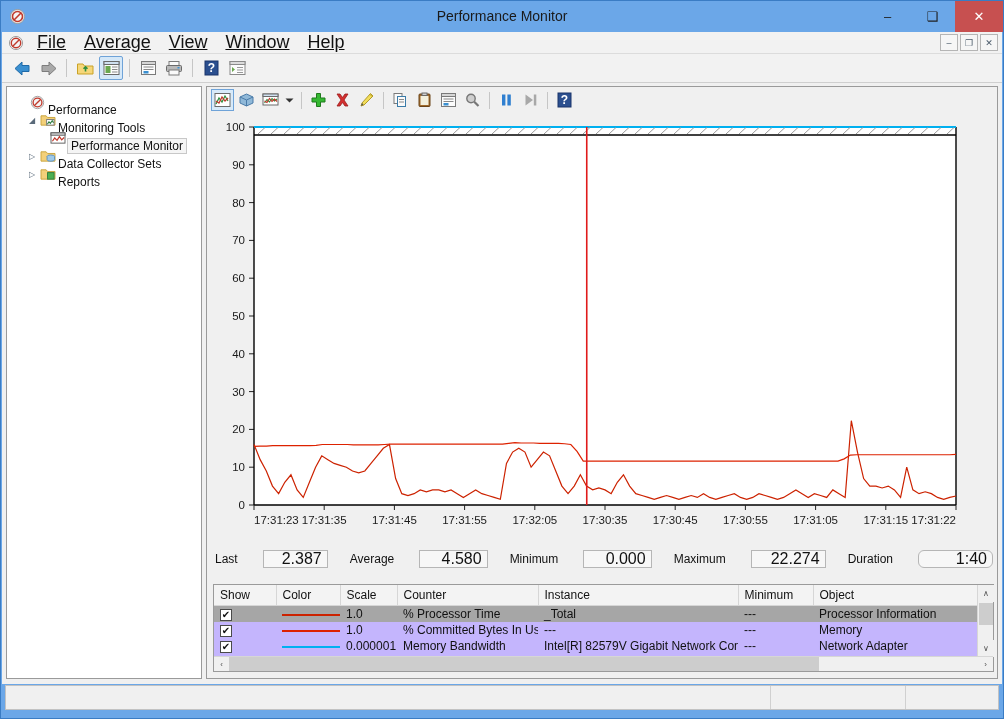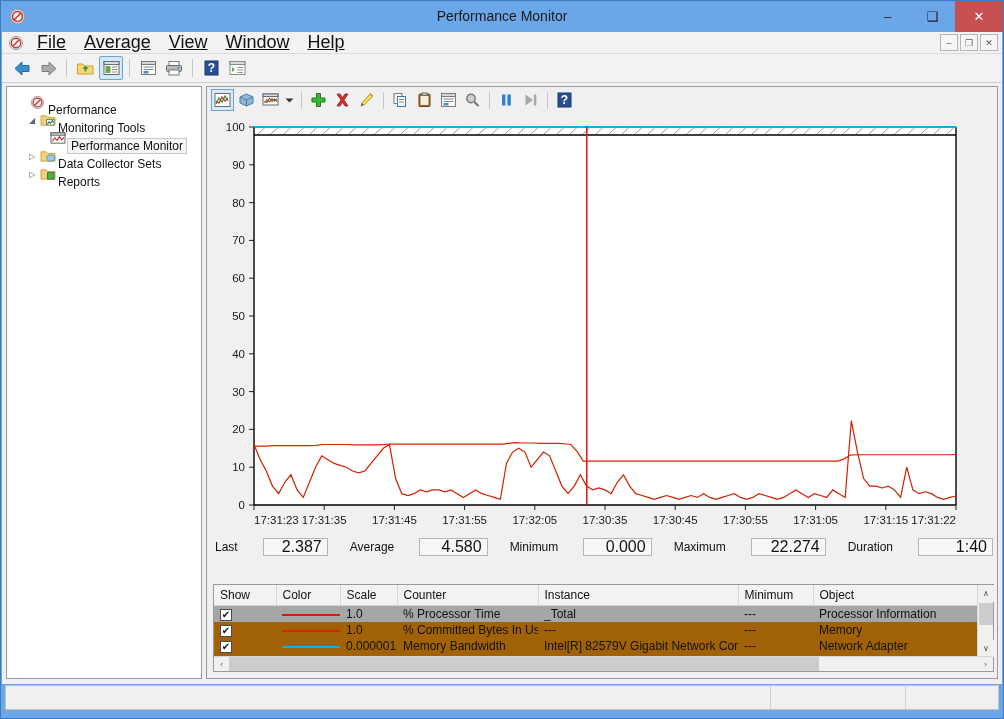--- a/index.html
+++ b/index.html
@@ -98,33 +98,33 @@
     width: 23px; height: 22px; display: flex; align-items: center; justify-content: center;
     border: 1px solid transparent;
   }
   .gbtn.sel { border: 1px solid #6fa3d8; background: #d8eaf9; }
   .gsep { width: 1px; height: 17px; background: #c6c6c6; margin: 0 4px; }
   .chart-area {
     position: absolute; left: 2px; top: 28px; width: 785px; height: 420px;
     background: #f0f0f0;
   }
   .stats-row {
-    position: absolute; left: 6px; top: 450px; width: 780px; height: 20px;
+    position: absolute; left: 6px; top: 462px; width: 780px; height: 20px;
     display: flex; align-items: center; font-size: 12px; color: #111; gap: 20px;
   }
   .stat-label { padding: 0 5px 0 2px; white-space: nowrap; }
   .stat-box {
     border: 1px solid #b6b6b6; background: #f7f7f7; height: 18px;
     display: flex; align-items: center; justify-content: flex-end;
     padding-right: 5px; font-size: 16px; color: #111;
   }
   
   .counter-list {
     position: absolute; left: 6px; top: 497px; width: 781px; height: 88px;
-    background: #a16207; border: 1px solid #9a9a9a;
+    background: #c4b5fd; border: 1px solid #9a9a9a;
   }
   table.clist { border-collapse: collapse; width: 764px; table-layout: fixed; font-size: 12px; }
   table.clist th {
     background: #f3f3f3; border-right: 1px solid #d6d6d6; border-bottom: 1px solid #d6d6d6;
     font-weight: normal; text-align: left; padding: 3px 0 3px 6px; height: 19px; color: #111;
   }
   table.clist td {
     border-bottom: 0; padding: 1px 0 1px 6px; height: 16px; color: #111;
     white-space: nowrap; overflow: hidden;
   }
@@ -555,21 +555,21 @@
       <div class="stats-row">
         <span class="stat-label">Last</span>
         <span class="stat-box" style="width:95px;">2.387</span>
         <span class="stat-label">Average</span>
         <span class="stat-box" style="width:100px;">4.580</span>
         <span class="stat-label">Minimum</span>
         <span class="stat-box" style="width:100px;">0.000</span>
         <span class="stat-label">Maximum</span>
         <span class="stat-box" style="width:110px;">22.274</span>
         <span class="stat-label">Duration</span>
-        <span class="stat-box" style="width:110px;">1:40</span>
+        <span class="stat-box" style="width:110px;border-radius:6px;">1:40</span>
       </div>
 
       <div class="counter-list">
         <table class="clist">
           <colgroup>
             <col style="width:62px">
               <col style="width:64px">
               <col style="width:57px">
             <col style="width:141px">
               <col style="width:200px">

